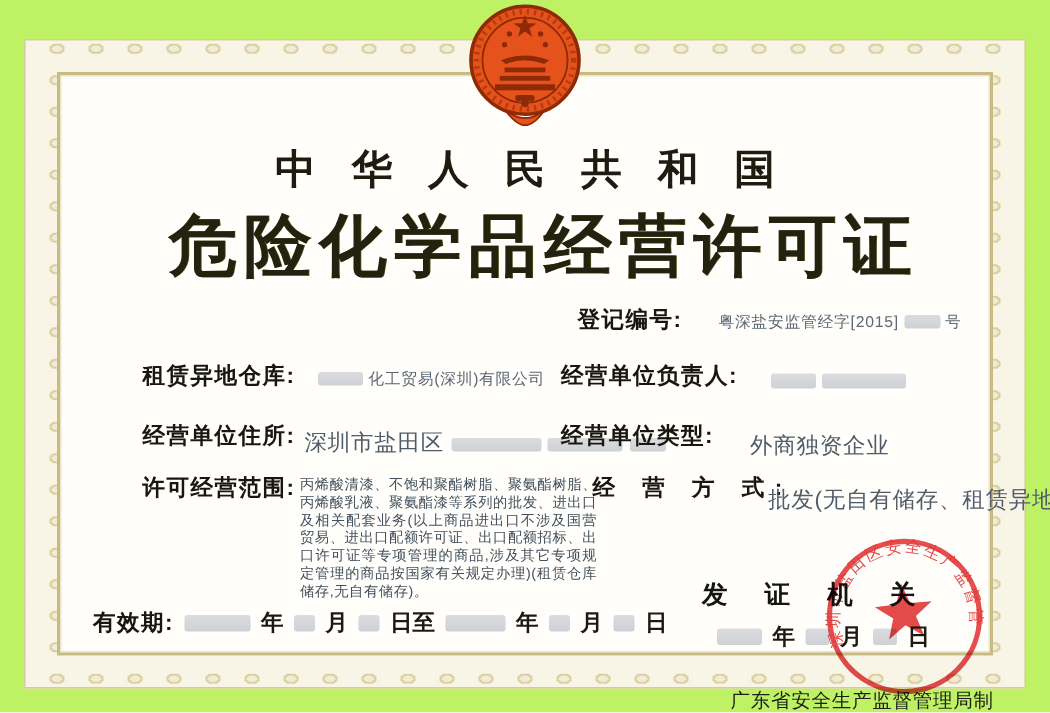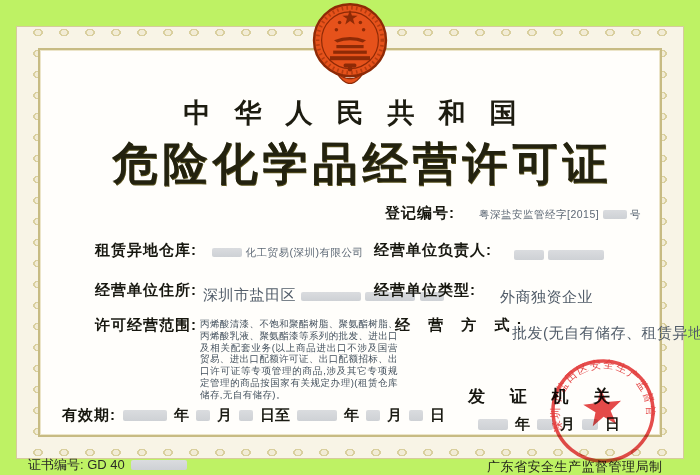--- a/index.html
+++ b/index.html
@@ -144,19 +144,15 @@
     <circle cx="59" cy="59" r="50" fill="none" stroke="#e23b3b" stroke-width="3.5" opacity="0.9"></circle>
     <path fill="#e23b3b" opacity="0.92" d="M59 37 L63.7 50.5 L78 50.8 L66.6 59.5 L70.8 73.2 L59 64.8 L47.2 73.2 L51.4 59.5 L40 50.8 L54.3 50.5 Z"></path>
     <defs>
       <path id="sealArc" d="M 18 76 A 44 44 0 1 1 100 76" fill="none"></path>
     </defs>
     <text font-size="11" fill="#e23b3b" opacity="0.92" font-family="Liberation Sans, DejaVu Sans, sans-serif" letter-spacing="1.5">
       <textPath href="#sealArc" startOffset="2">深圳市盐田区安全生产监督管理局</textPath>
     </text>
   </svg>
 
-  <div class="footer-left">
-    <span>证书编号: GD 40</span>
-    <span class="blur h10 w56"></span>
-  </div>
   <div class="footer-right">广东省安全生产监督管理局制</div>
 
 </div>
 
 </body></html>

